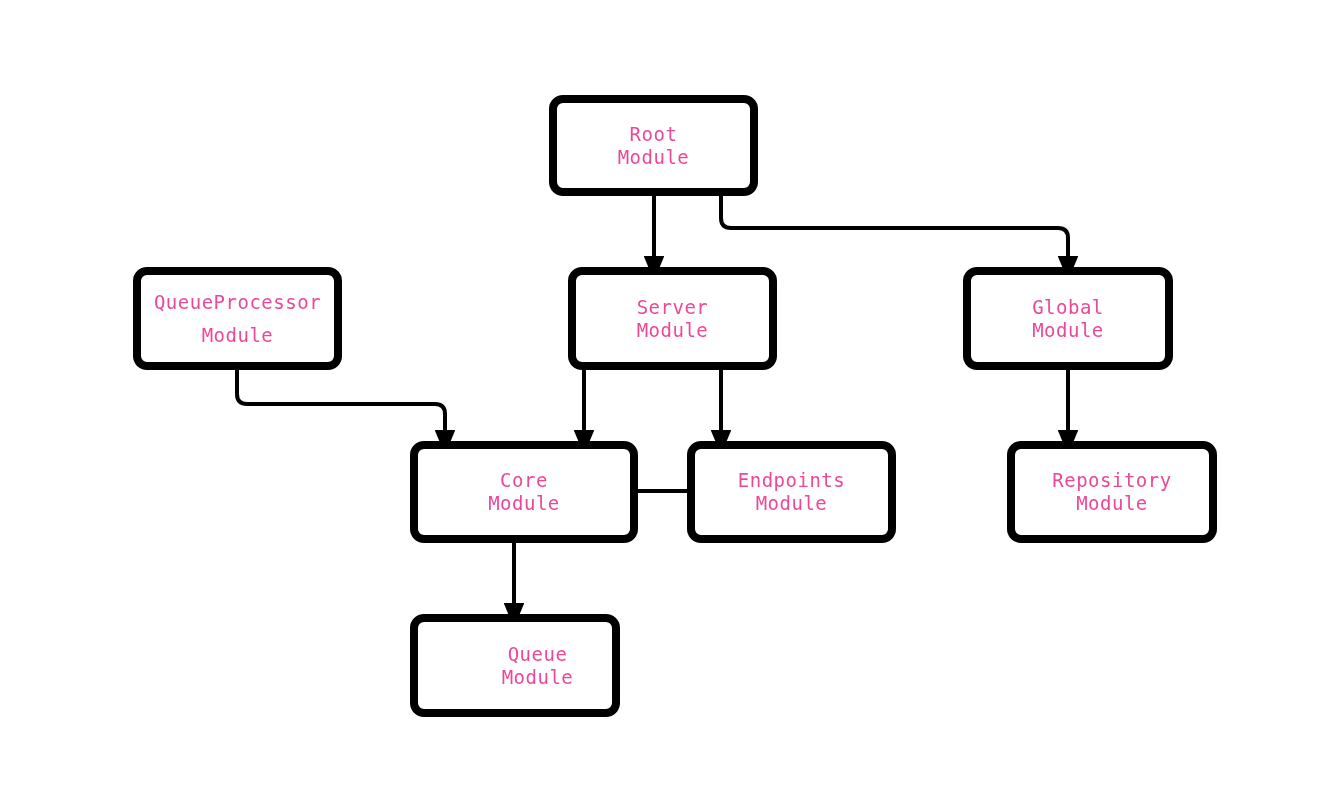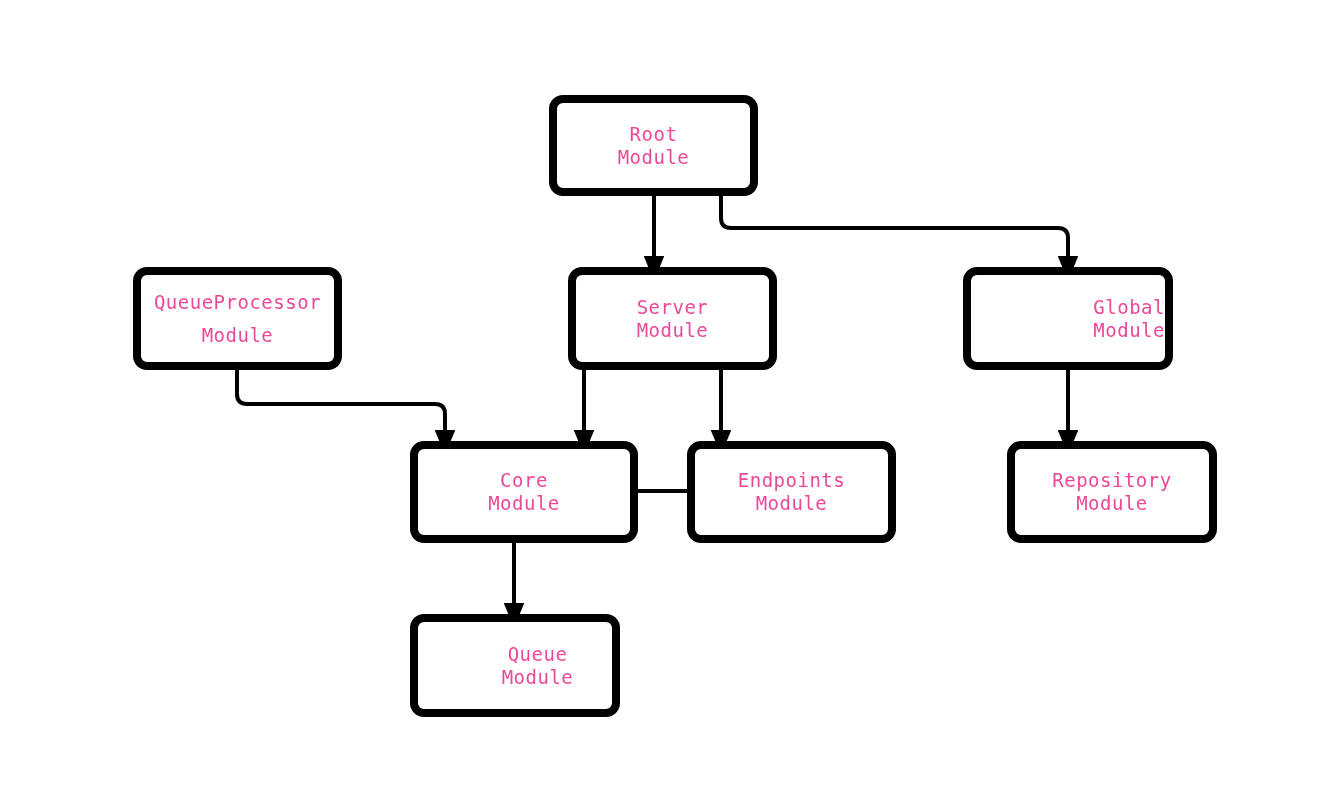--- a/index.html
+++ b/index.html
@@ -76,21 +76,21 @@
         <span class="node-line">Module</span>
       </div>
       <div class="node" style="left: 133px; top: 267px; width: 209px; height: 103px; border-color: rgb(0, 0, 0); background: rgb(255, 255, 255); gap: 10px;">
         <span class="node-line">QueueProcessor</span>
         <span class="node-line">Module</span>
       </div>
       <div class="node" style="left: 549px; top: 267px; width: 209px; height: 103px; border-color: rgb(0, 0, 0); background: rgb(255, 255, 255); margin-left: 19px;">
         <span class="node-line">Server</span>
         <span class="node-line">Module</span>
       </div>
-      <div class="node" style="left: 963px; top: 267px; width: 210px; height: 103px; border-color: rgb(0, 0, 0); background: rgb(255, 255, 255); align-items: flex-end;">
+      <div class="node" style="left: 963px; top: 267px; width: 210px; height: 103px; border-color: rgb(0, 0, 0); background: rgb(255, 255, 255);">
         <span class="node-line">Global</span>
         <span class="node-line">Module</span>
       </div>
       <div class="node" style="left: 410px; top: 441px; width: 228px; height: 102px; border-color: rgb(0, 0, 0); background: rgb(255, 255, 255);">
         <span class="node-line">Core</span>
         <span class="node-line">Module</span>
       </div>
       <div class="node" style="left: 687px; top: 441px; width: 209px; height: 102px; border-color: rgb(0, 0, 0); background: rgb(255, 255, 255);">
         <span class="node-line">Endpoints</span>
         <span class="node-line">Module</span>

